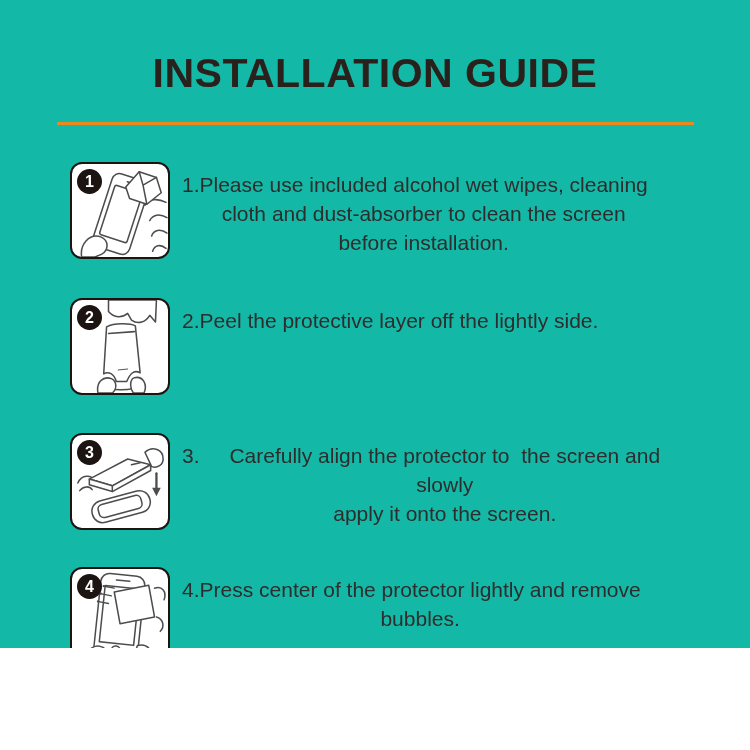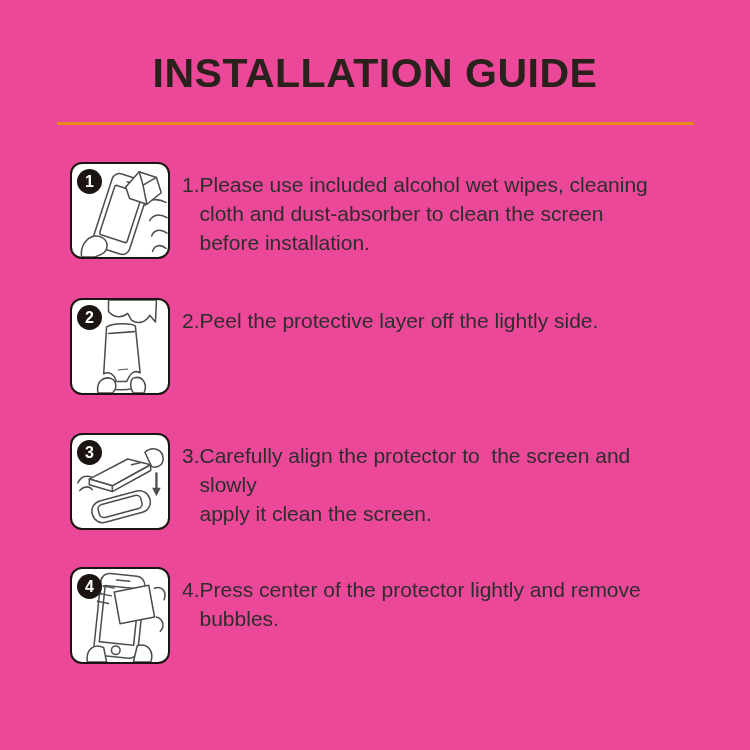--- a/index.html
+++ b/index.html
@@ -1,17 +1,17 @@
 <!DOCTYPE html>
 <html style="--accent: #E8891E; --title-color: #2A211C; --text-color: #2D2D2D;"><head>
 <meta charset="utf-8">
 <style>
   html,body{margin:0;padding:0;background:#fff;}
   .page{
-    position:relative;width:750px;height:750px;background:#ec4899;overflow:hidden;
+    position:relative;width:750px;height:648px;background:#14b8a6;overflow:hidden;
     font-family:"Liberation Sans","DejaVu Sans",sans-serif;
   }
   .title{
     position:absolute;top:50px;left:0;width:750px;margin:0;
     text-align:center;font-size:41px;font-weight:700;letter-spacing:.5px;
     color:var(--title-color,#2a211c);
   }
   .divider{
     position:absolute;top:122px;left:57px;width:637px;height:3px;
     background:var(--accent,#E8891E);
@@ -26,21 +26,21 @@
   .badge{
     position:absolute;left:5px;top:5px;width:25px;height:25px;border-radius:50%;
     background:#1b1410;color:#fff;display:flex;align-items:center;justify-content:center;
     font-size:16px;font-weight:700;line-height:1;z-index:2;
   }
   .step-text{
     position:absolute;left:112px;top:8px;display:flex;align-items:flex-start;
     font-size:21px;line-height:29px;color:var(--text-color,#2d2d2d);
   }
   .step-num{white-space:pre;}
-  .step-body{white-space:pre-wrap;}
+  .step-body{white-space:pre-wrap;text-align:center;}
   .s1{top:162px}.s2{top:298px}.s3{top:433px}.s4{top:567px}
 </style>
 </head>
 <body>
 
 <div class="page">
 
   <h1 class="title">INSTALLATION GUIDE</h1>
   <div class="divider"></div>
 
@@ -106,21 +106,21 @@
           <line x1="62" y1="31" x2="71" y2="29"></line>
           <path fill="#ffffff" d="M76 18 C84 11 95 15 95 25 C95 31 89 35 83 33 Z"></path>
           <line x1="88" y1="40" x2="88" y2="56" stroke-width="2.4"></line>
           <path fill="#4d4d4d" stroke="none" d="M83.5 55 L92.5 55 L88 64 Z"></path>
         </g>
       </svg>
     </div>
     <div class="step-text">
       <span class="step-num">3.</span>
         <span class="step-body">Carefully align the protector to  the screen and slowly
-apply it clean the screen.</span>
+apply it onto the screen.</span>
     </div>
   </div>
 
   <div class="step s4">
     <div class="icon-box">
       <div class="badge">4</div>
       <svg viewBox="0 0 100 97">
         <g fill="none" stroke="#4d4d4d" stroke-width="1.6" stroke-linecap="round" stroke-linejoin="round">
           <g transform="rotate(6 50 52)">
             <rect x="26" y="6" width="46" height="86" rx="9"></rect>

